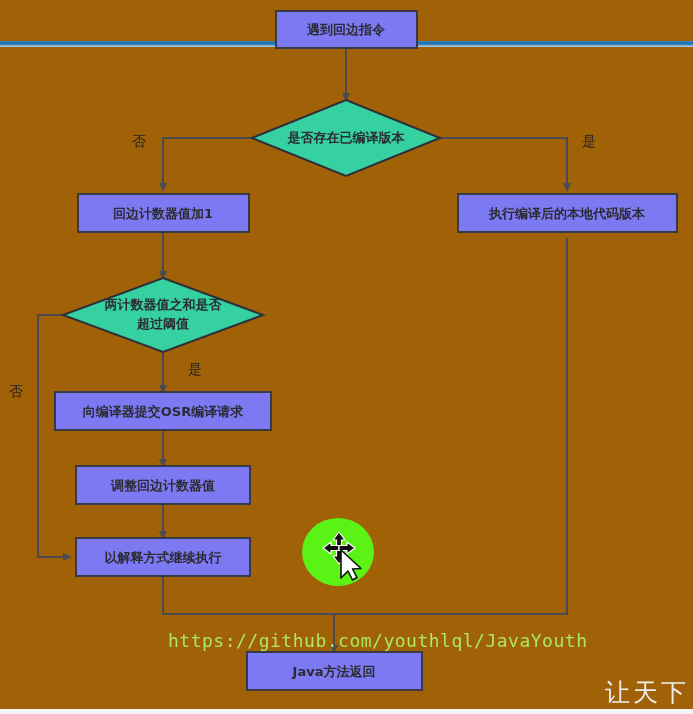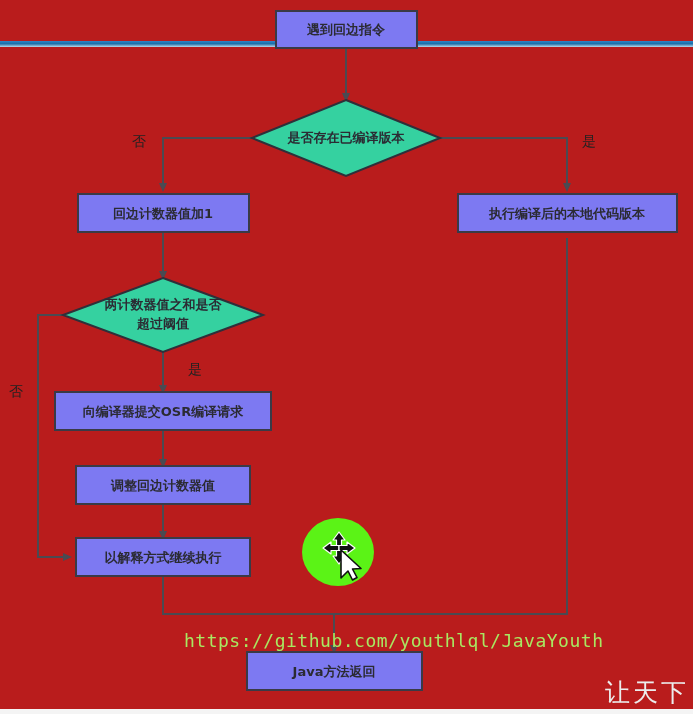--- a/index.html
+++ b/index.html
@@ -8,21 +8,21 @@
     padding: 0;
     background: #ffffff;
   }
   body {
     font-family: "DejaVu Sans", "Liberation Sans", sans-serif;
   }
   #canvas {
     position: relative;
     width: 693px;
     height: 714px;
-    background: #b91c1c;
+    background: #a16207;
     overflow: hidden;
   }
   #flow-svg {
     position: absolute;
     left: 0;
     top: 0;
     width: 693px;
     height: 714px;
   }
   .node-label {
@@ -58,21 +58,21 @@
   .topbar {
     position: absolute;
     left: 0;
     top: 41px;
     width: 693px;
     height: 6px;
     background: linear-gradient(to bottom, #2f86c9 0%, #1c6ea8 45%, #bcd9ea 100%);
   }
   .watermark-url {
     position: absolute;
-    left: 184px;
+    left: 168px;
     top: 630px;
     font-family: "DejaVu Sans Mono", "Liberation Mono", monospace;
     font-size: 18px;
     letter-spacing: 0.5px;
     color: #a9e861;
     white-space: nowrap;
   }
   .watermark-corner {
     position: absolute;
     right: 4px;

